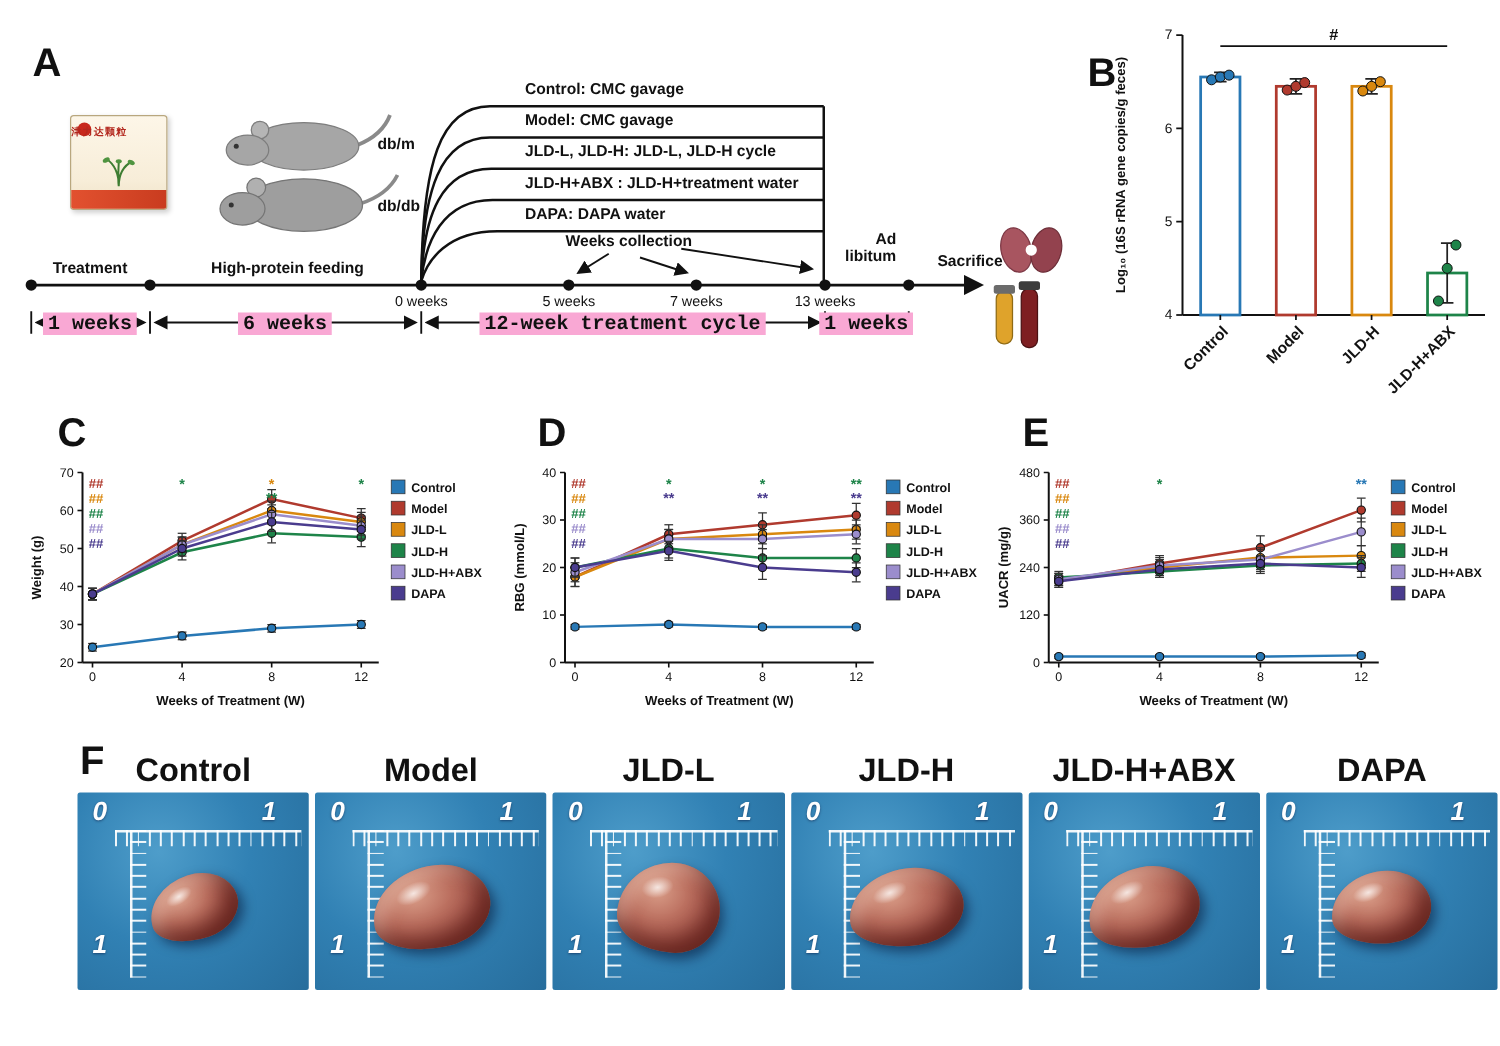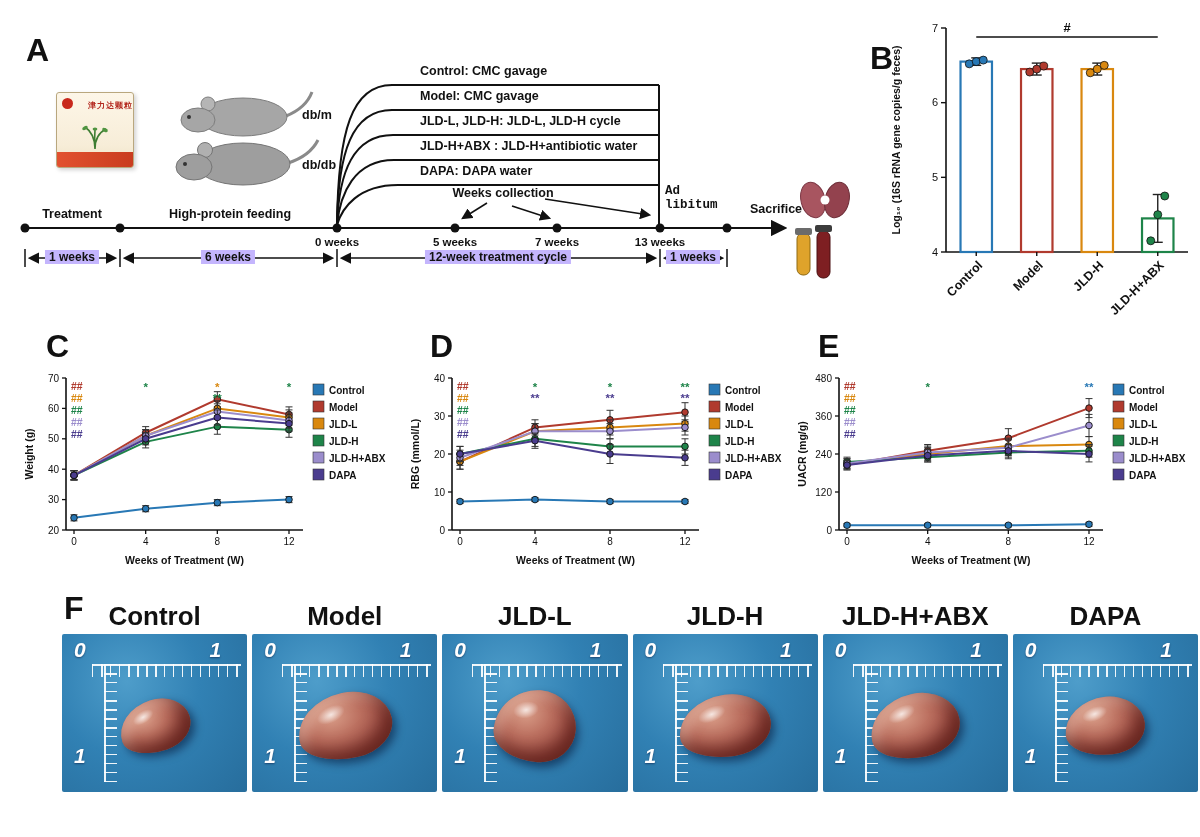--- a/index.html
+++ b/index.html
@@ -2,28 +2,28 @@
 <html><head>
 <meta charset="utf-8">
 <style>
   html,body{margin:0;padding:0;background:#fff;}
   body{font-family:"Liberation Sans","DejaVu Sans",sans-serif;color:#111;}
   #stage{position:relative;width:1200px;height:837px;background:#fff;overflow:hidden;}
   svg text{font-family:"Liberation Sans","DejaVu Sans",sans-serif;}
   .pl{position:absolute;font-size:32px;font-weight:bold;color:#111;line-height:1;}
   .at{position:absolute;font-size:12.5px;font-weight:bold;color:#111;white-space:nowrap;}
   .ctr{transform:translateX(-50%);}
-  .wk{position:absolute;transform:translateX(-50%);font-size:11.5px;font-weight:bold;white-space:nowrap;text-align:center;}
-  .span-label{position:absolute;transform:translateX(-50%);font-size:12px;font-weight:bold;background:#c4b5fd;padding:0 4px;white-space:nowrap;z-index:3;}
-  .wrapc{white-space:normal;text-align:left;line-height:1.15;font-family:Liberation Mono, monospace;}
+  .wk{position:absolute;transform:translateX(-50%);font-size:11.5px;font-weight:normal;white-space:nowrap;text-align:center;}
+  .span-label{position:absolute;transform:translateX(-50%);font-size:16px;font-weight:bold;background:#f9a8d4;padding:0 4px;white-space:nowrap;z-index:3;font-family:Liberation Mono, monospace;}
+  .wrapc{white-space:normal;text-align:right;line-height:1.15;}
   
   .jld-box{position:absolute;left:56px;top:92px;width:76px;height:74px;border:1px solid #b9a77e;border-radius:3px;
     background:linear-gradient(180deg,#fdf6e8 0%,#f7edd8 70%,#efe2c6 100%);box-shadow:2px 2px 4px rgba(0,0,0,.18);}
   .jld-box .seal{position:absolute;left:5px;top:5px;width:11px;height:11px;border-radius:50%;background:#c8281c;}
-  .jld-box .name{position:absolute;top:7px;left:0;width:100%;text-align:right;font-size:8px;font-weight:bold;color:#b3281e;letter-spacing:1px;}
+  .jld-box .name{position:absolute;top:7px;left:0;width:100%;text-align:left;font-size:8px;font-weight:bold;color:#b3281e;letter-spacing:1px;}
   .jld-box .band{position:absolute;left:0;bottom:0;width:100%;height:15px;background:linear-gradient(90deg,#e2512f,#c93c1f);border-radius:0 0 2px 2px;}
   .jld-box .herb{position:absolute;left:50%;top:30px;transform:translateX(-50%);}
   
   .f-row{position:absolute;left:62px;top:598px;width:1136px;display:flex;gap:5px;}
   .fcard{flex:1;display:flex;flex-direction:column;min-width:0;}
   .fcard-label{text-align:center;font-size:26px;font-weight:bold;color:#111;height:36px;line-height:36px;white-space:nowrap;}
   .photo{position:relative;height:158px;border-radius:2px;overflow:hidden;
     background:radial-gradient(circle at 35% 30%, #4e9dca 0%, #3181b4 45%, #276d9c 100%);}
   .rnum{position:absolute;color:#fff;font-size:21px;font-weight:bold;font-style:italic;text-shadow:0 1px 2px rgba(0,0,40,.45);}
   .n0{left:12px;top:4px;}
@@ -139,21 +139,21 @@
     </svg>
     <div class="band"></div>
   </div>
 
   <div class="at" style="left:302px;top:108px">db/m</div>
   <div class="at" style="left:302px;top:158px">db/db</div>
 
   <div class="at" style="left:420px;top:64px">Control: CMC gavage</div>
   <div class="at" style="left:420px;top:89px">Model: CMC gavage</div>
   <div class="at" style="left:420px;top:114px">JLD-L, JLD-H: JLD-L, JLD-H cycle</div>
-  <div class="at" style="left:420px;top:139px">JLD-H+ABX : JLD-H+antibiotic water</div>
+  <div class="at" style="left:420px;top:139px">JLD-H+ABX : JLD-H+treatment water</div>
   <div class="at" style="left:420px;top:164px">DAPA: DAPA water</div>
 
   <div class="at ctr" style="left:72px;top:207px">Treatment</div>
   <div class="at ctr" style="left:230px;top:207px">High-protein feeding</div>
   <div class="at ctr" style="left:503px;top:186px">Weeks collection</div>
   <div class="at ctr wrapc" style="left:691px;top:184px;width:52px">Ad libitum</div>
   <div class="at ctr" style="left:776px;top:202px">Sacrifice</div>
 
   <div class="wk" style="left:337px;top:236px">0 weeks</div>
   <div class="wk" style="left:455px;top:236px">5 weeks</div>

